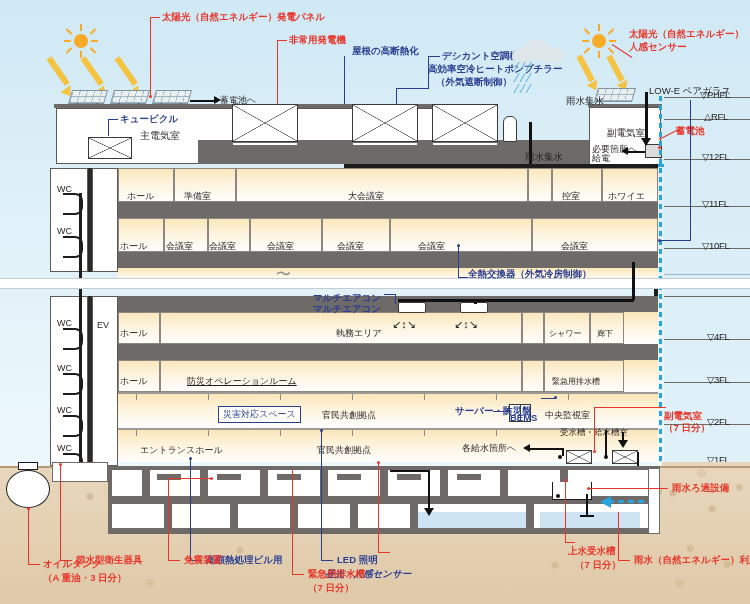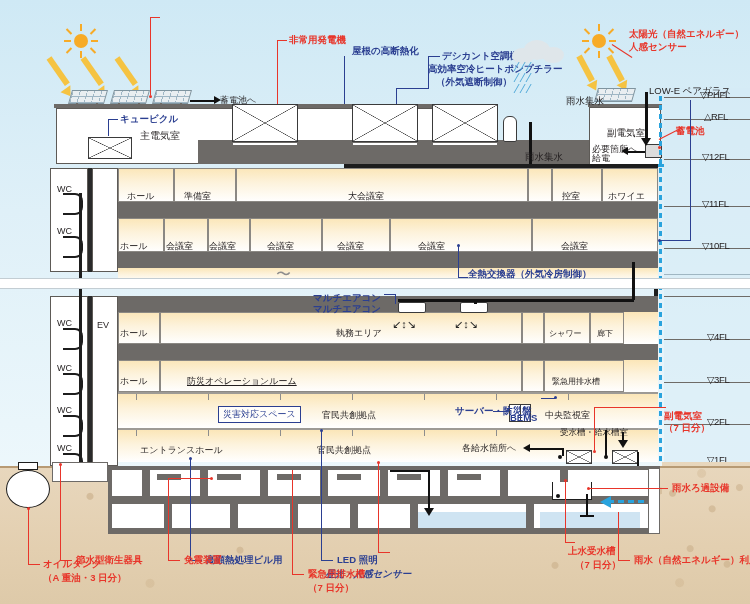--- a/index.html
+++ b/index.html
@@ -118,20 +118,21 @@
     <div class="abs pvpanel" style="left:0;top:0;width:36px;height:14px;"></div>
     <div class="abs" style="left:6px;top:13px;width:2px;height:7px;background:#6e6b67;"></div>
     <div class="abs" style="left:26px;top:13px;width:2px;height:7px;background:#6e6b67;"></div>
   </div>
 
   <div class="abs ln-blk" style="left:190px;top:100px;width:26px;height:1.6px;"></div>
   <div class="abs" style="left:214px;top:96px;width:0;height:0;border-top:4px solid transparent;border-bottom:4px solid transparent;border-left:7px solid #111;"></div>
   <div class="abs lbl" style="left:220px;top:95px;">蓄電池へ</div>
 
   <div class="abs ln-red" style="left:150px;top:17px;width:10px;height:1.4px;"></div>
+  <div class="abs lbl-red" style="left:162px;top:11px;">太陽光（自然エネルギー）発電パネル</div>
   <div class="abs ln-red" style="left:150px;top:17px;width:1.4px;height:78px;"></div>
   <div class="abs dot-red" style="left:149px;top:95px;"></div>
 
   <div class="abs ln-red" style="left:277px;top:40px;width:10px;height:1.4px;"></div>
   <div class="abs lbl-red" style="left:289px;top:34px;">非常用発電機</div>
   <div class="abs ln-red" style="left:277px;top:40px;width:1.4px;height:67px;"></div>
   <div class="abs dot-red" style="left:276px;top:106px;"></div>
 
   <div class="abs lbl-blue" style="left:352px;top:45px;">屋根の高断熱化</div>
   <div class="abs ln-blue" style="left:344px;top:56px;width:1.4px;height:105px;"></div>

